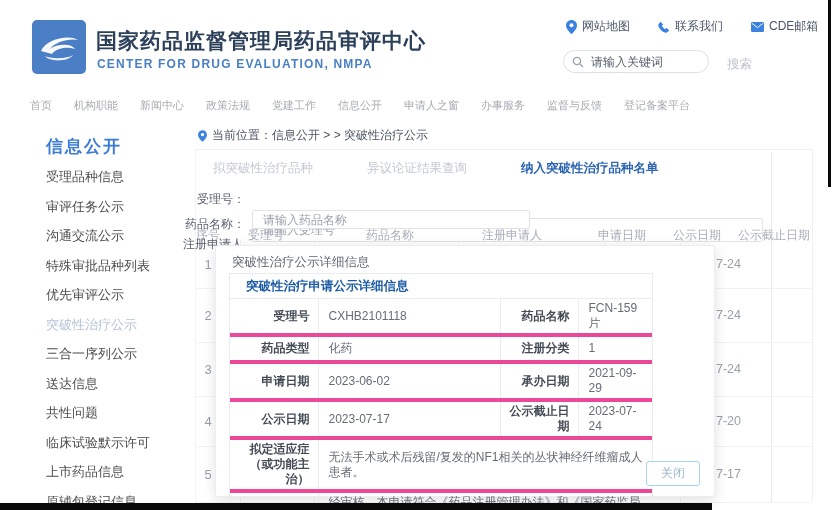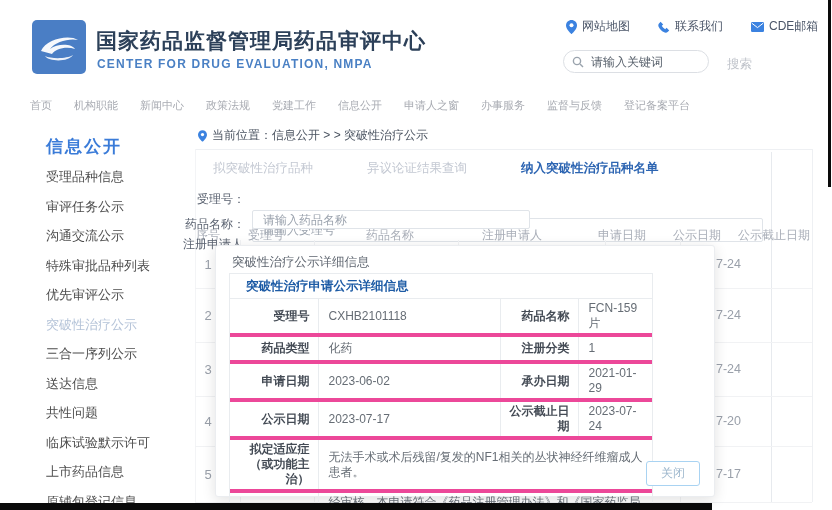--- a/index.html
+++ b/index.html
@@ -267,21 +267,21 @@
         <tr class="r-short">
           <td class="lb">药品类型</td>
           <td class="vl">化药</td>
           <td class="lb">注册分类</td>
           <td class="vl">1</td>
         </tr>
         <tr class="r-short">
           <td class="lb">申请日期</td>
           <td class="vl">2023-06-02</td>
           <td class="lb">承办日期</td>
-          <td class="vl">2021-01-29</td>
+          <td class="vl">2021-09-29</td>
         </tr>
         <tr class="r-short">
           <td class="lb">公示日期</td>
           <td class="vl">2023-07-17</td>
           <td class="lb">公示截止日期</td>
           <td class="vl">2023-07-24</td>
         </tr>
         <tr class="r-tall">
           <td class="lb">拟定适应症（或功能主治）</td>
           <td class="vl" colspan="3">无法手术或术后残留/复发的NF1相关的丛状神经纤维瘤成人患者。</td>

